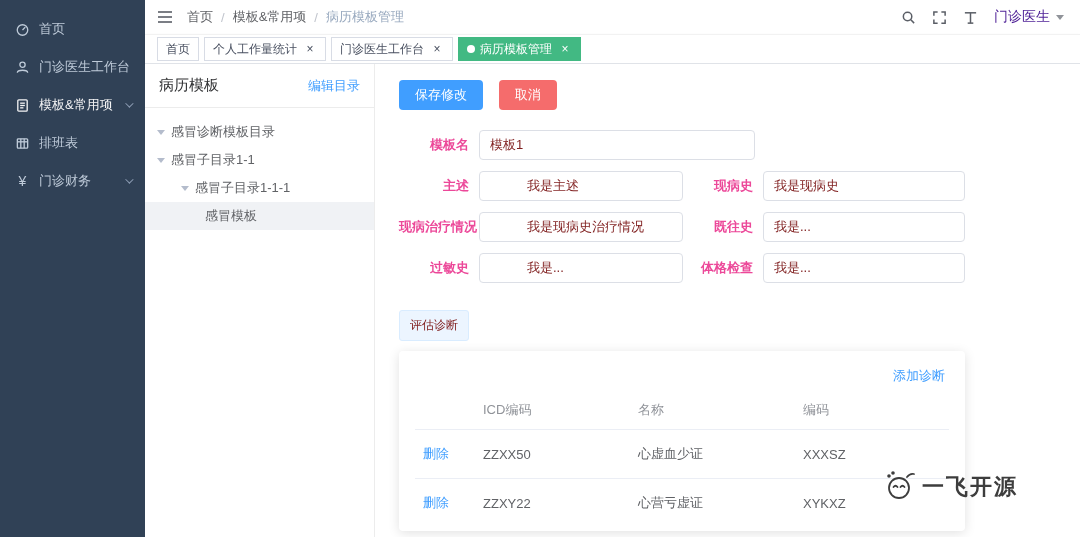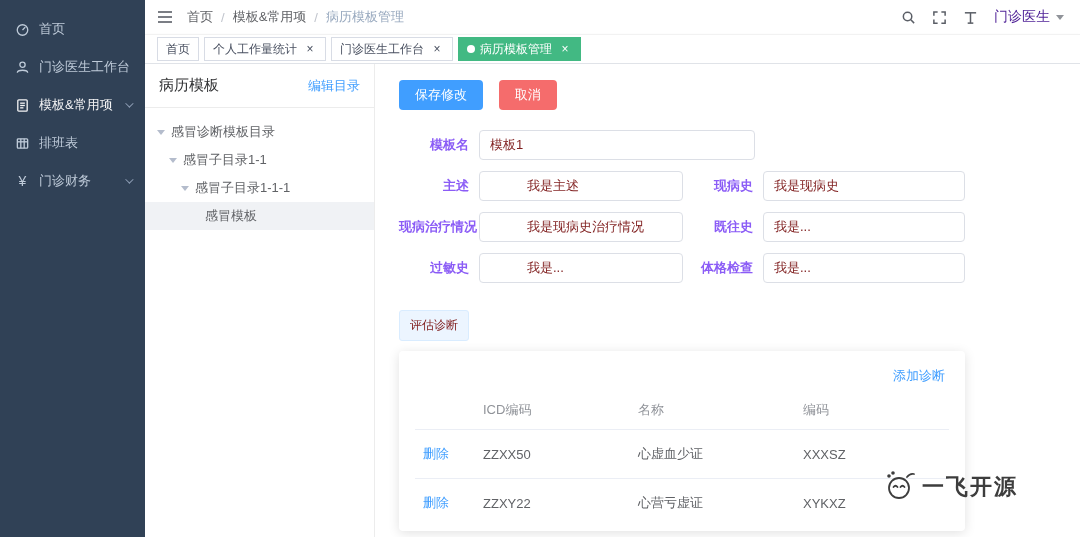--- a/index.html
+++ b/index.html
@@ -42,31 +42,31 @@
   .content { flex:1; display:flex; min-height:0; }
 
   .tree-panel { width:230px; flex-shrink:0; background:#fff; border-right:1px solid #ececec; }
   .tree-head { display:flex; align-items:center; justify-content:space-between; padding:12px 14px; border-bottom:1px solid #ececec; }
   .tree-title { font-size:15px; color:#303133; }
   .edit-link { color:#409eff; font-size:13px; cursor:pointer; }
   .tree { padding:10px 0; }
   .tree-node { display:flex; align-items:center; height:28px; font-size:13px; color:#606266; cursor:pointer; }
   .tree-node.sel { background:#f0f2f5; }
   .tree-caret { width:0; height:0; border-left:4px solid transparent; border-right:4px solid transparent; border-top:5px solid #b4bccc; margin-right:6px; flex-shrink:0; }
-  .lvl0 { padding-left:12px; } .lvl1 { padding-left:24px;text-align:center; } .lvl2 { padding-left:36px; } .lvl3 { padding-left:60px; }
+  .lvl0 { padding-left:12px; } .lvl1 { padding-left:12px;text-align:center; } .lvl2 { padding-left:36px; } .lvl3 { padding-left:60px; }
 
   
   .work { flex:1; position:relative; padding:16px 0 0 24px; background:#fff; min-width:0; }
   .btn { display:inline-flex; align-items:center; height:30px; padding:0 16px; border-radius:4px; font-size:13px; color:#fff; border:none; cursor:pointer; }
   .btn-primary { background:#409eff; }
   .btn-danger { background:#f56c6c; margin-left:12px; }
 
   .form { margin-top:20px; width:566px; }
   .form-row { display:flex; margin-bottom:11px; }
-  .f-label { width:80px; text-align:right; padding-right:10px; line-height:30px; font-weight:700; color:#8b5cf6; font-size:13px; flex-shrink:0; white-space:nowrap; }
+  .f-label { width:80px; text-align:right; padding-right:10px; line-height:30px; font-weight:700; color:#ec4899; font-size:13px; flex-shrink:0; white-space:nowrap; }
   .f-label.r { width:66px; margin-left:14px; }
   .el-input { height:30px; border:1px solid #dcdfe6; border-radius:4px; padding:0 10px; font-size:13px; color:#7f1d1d; outline:none; font-family:inherit; background:#fff; }
   .w-wide { width:276px; } .w-left { width:204px;padding-left:47px; } .w-right { width:202px; }
 
   .chip { display:inline-block; margin-top:16px; padding:6px 10px; background:#ecf5ff; border:1px solid #d9ecff; border-radius:3px; color:#7f1d1d; font-size:12px; cursor:pointer; }
 
   .card { width:566px; margin-top:10px; background:#fff; border-radius:4px; box-shadow:0 2px 12px rgba(0,0,0,.12); padding:14px 16px 4px; }
   .card-head { text-align:right; padding:2px 4px 6px; }
   .add-link { color:#409eff; font-size:13px; cursor:pointer;margin-top:18px; }
   table { width:100%; border-collapse:collapse; }

